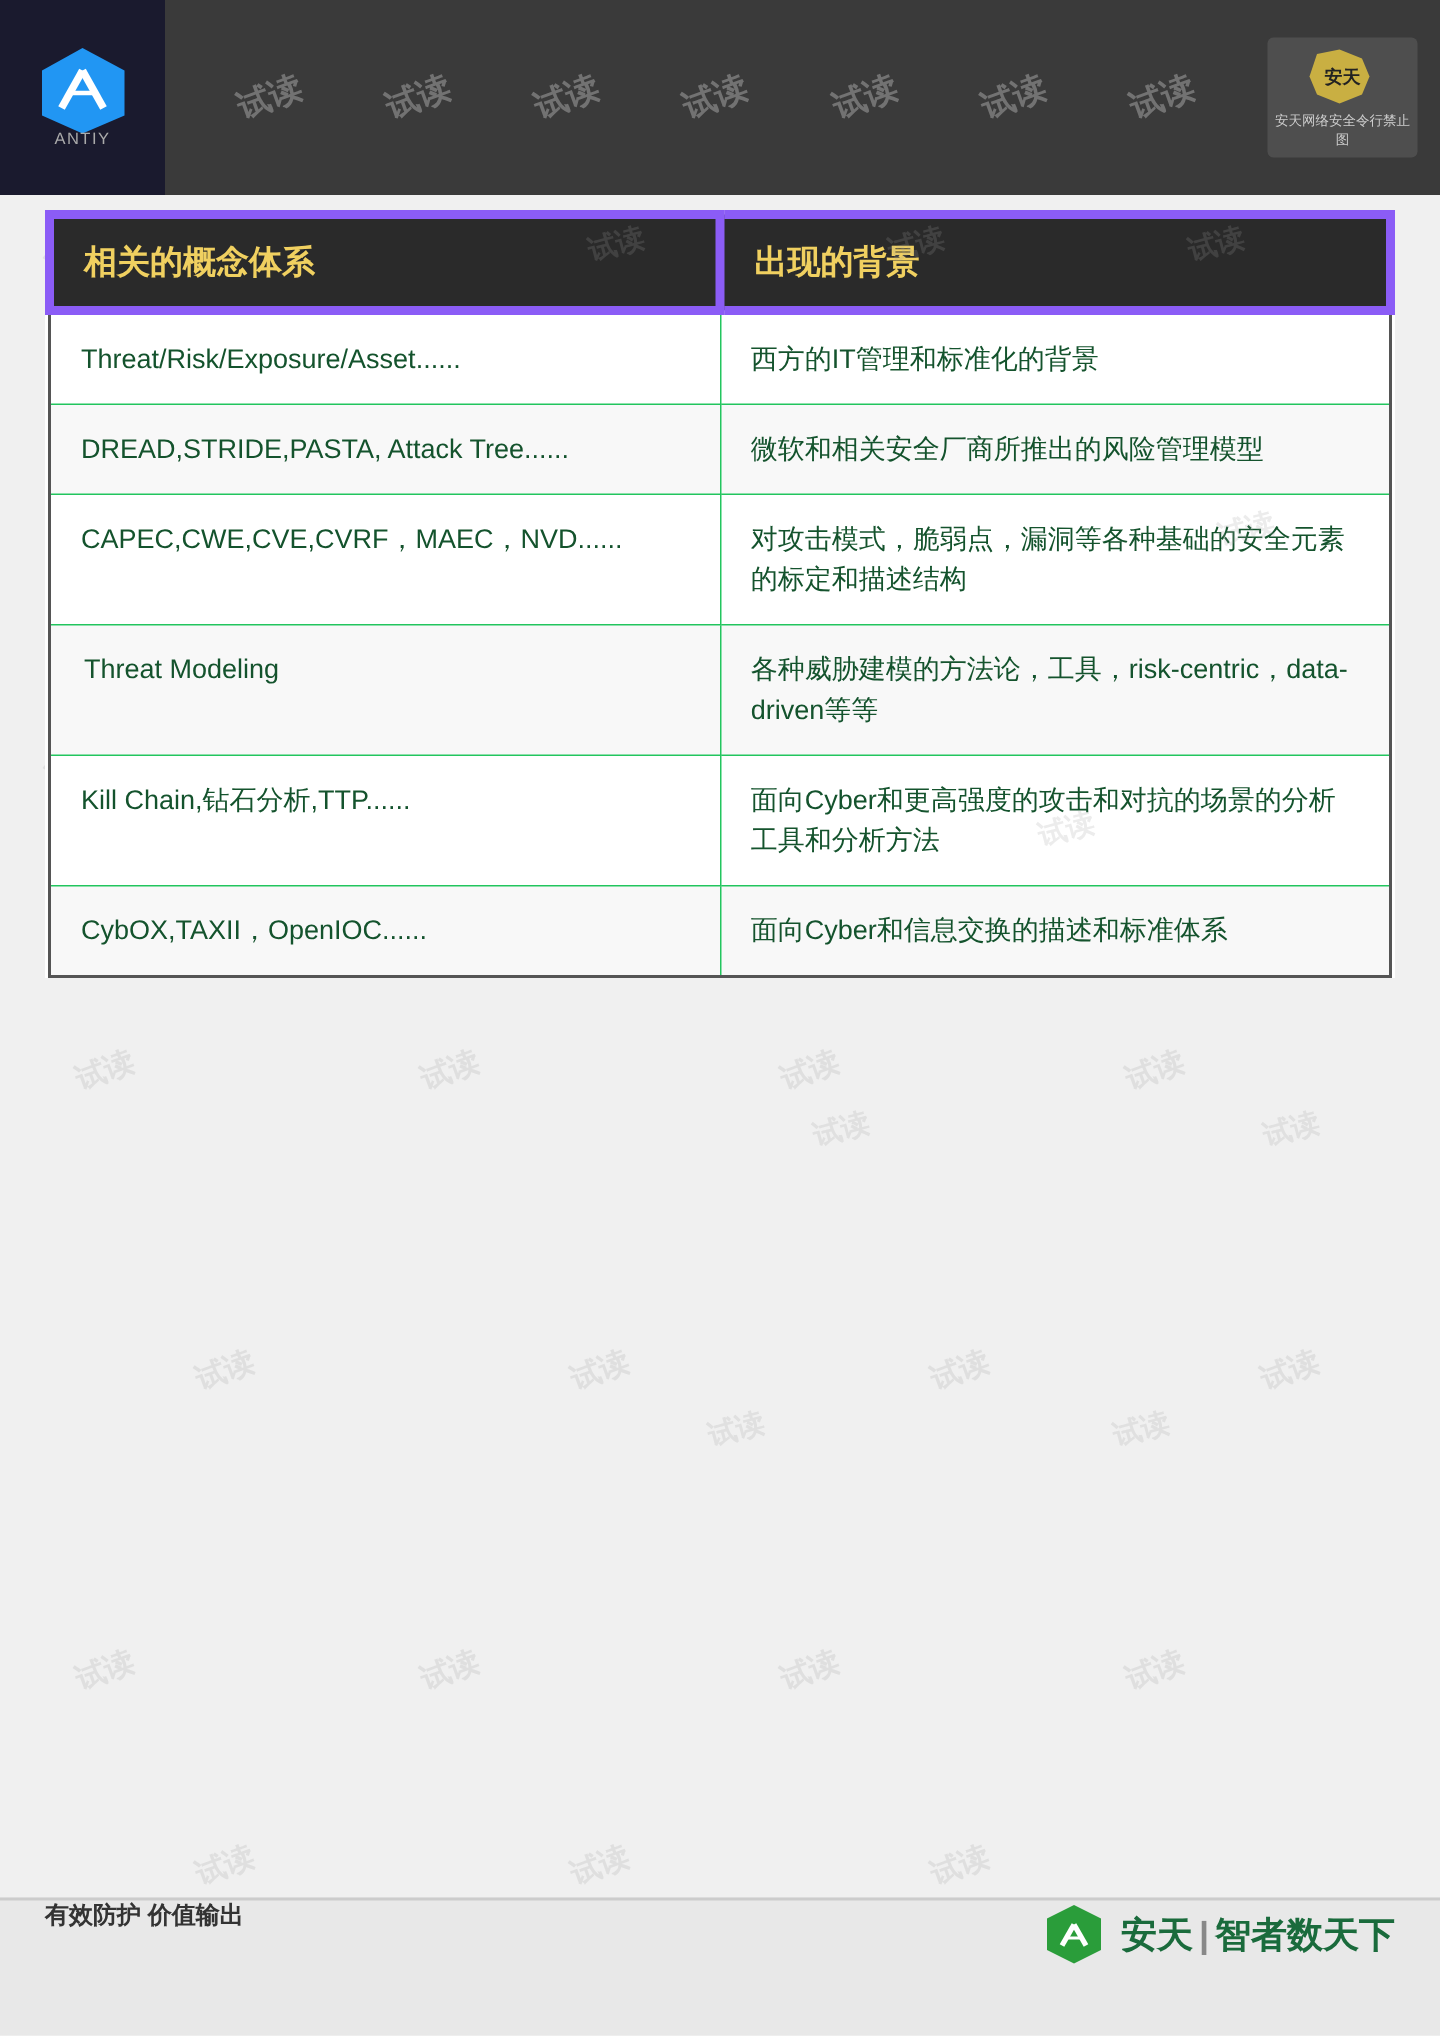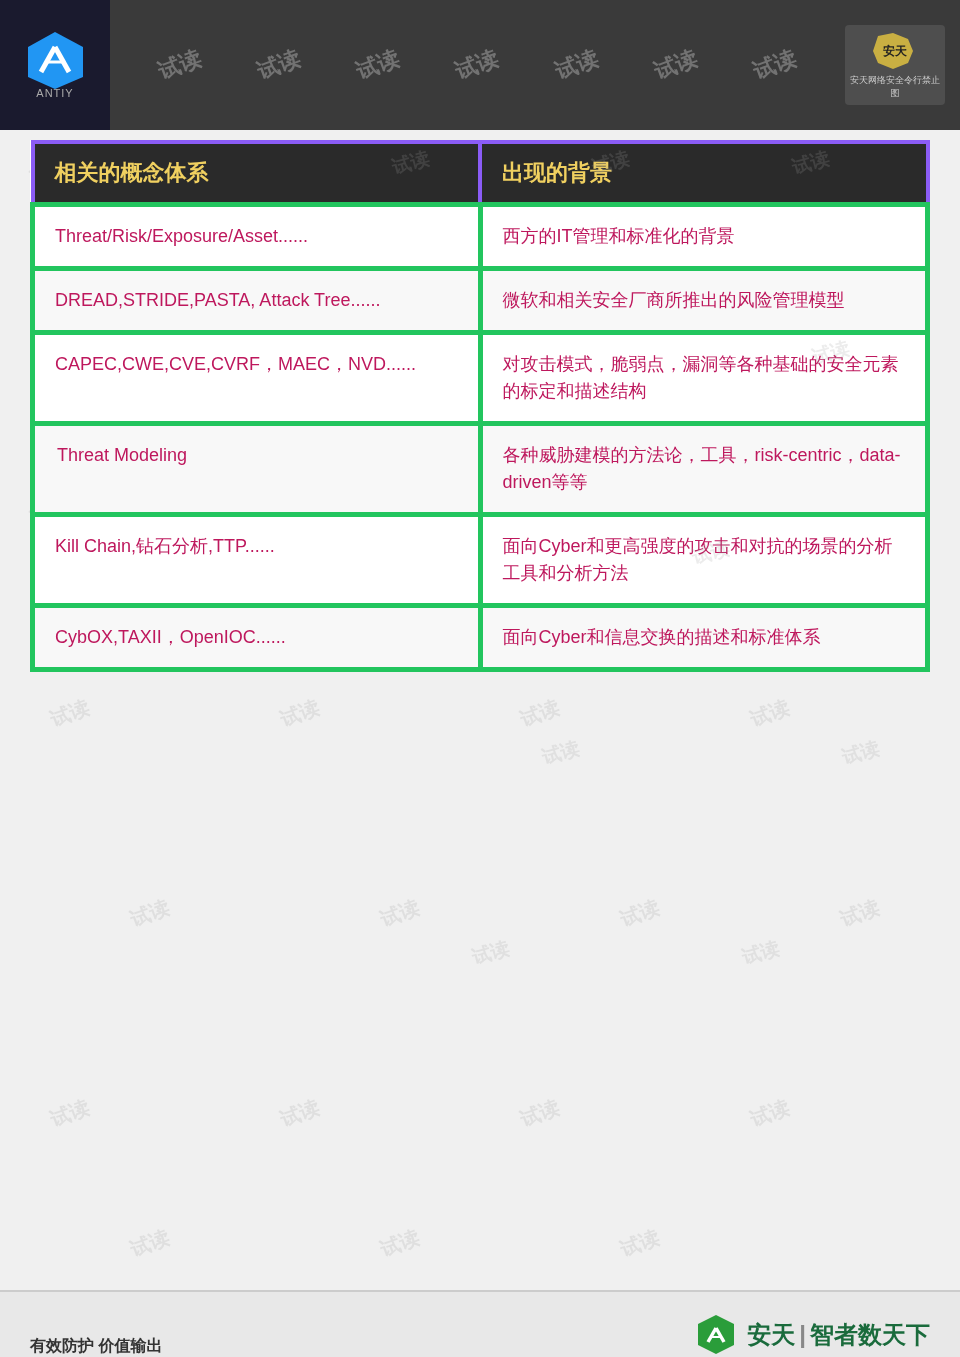--- a/index.html
+++ b/index.html
@@ -111,53 +111,53 @@
       border: 2px solid #555;
     }
 
     .data-table th {
       background: #2a2a2a;
       color: #f0d060;
       font-size: 22px;
       font-weight: bold;
       padding: 14px 20px;
       text-align: left;
-      border: 4px solid #8b5cf6;
+      border: 6px solid #8b5cf6;
       width: 50%;
     }
 
     .data-table td {
       padding: 16px 20px;
       font-size: 18px;
       vertical-align: top;
-      border: 5px solid #22c55e;
-      color: #be185d;
+      border: 1px solid #22c55e;
+      color: #14532d;
       line-height: 1.5;
     }
 
     .data-table tr:nth-child(even) td {
       background: #f8f8f8;
     }
     .data-table tr:nth-child(odd) td {
       background: #ffffff;
     }
 
     .col-left { width: 50%; }
     .col-right { width: 50%; }
 
     
     .footer {
       position: absolute;
       bottom: 0;
       left: 0;
       right: 0;
-      height: 67px;
+      height: 92px;
       background: #e8e8e8;
       display: flex;
-      align-items: flex-end;
+      align-items: flex-start;
       justify-content: space-between;
       padding: 0 30px;
       border-top: 2px solid #ccc;
     }
 
     .footer-left-text {
       font-size: 16px;
       color: #333;
       font-weight: bold;
     }

